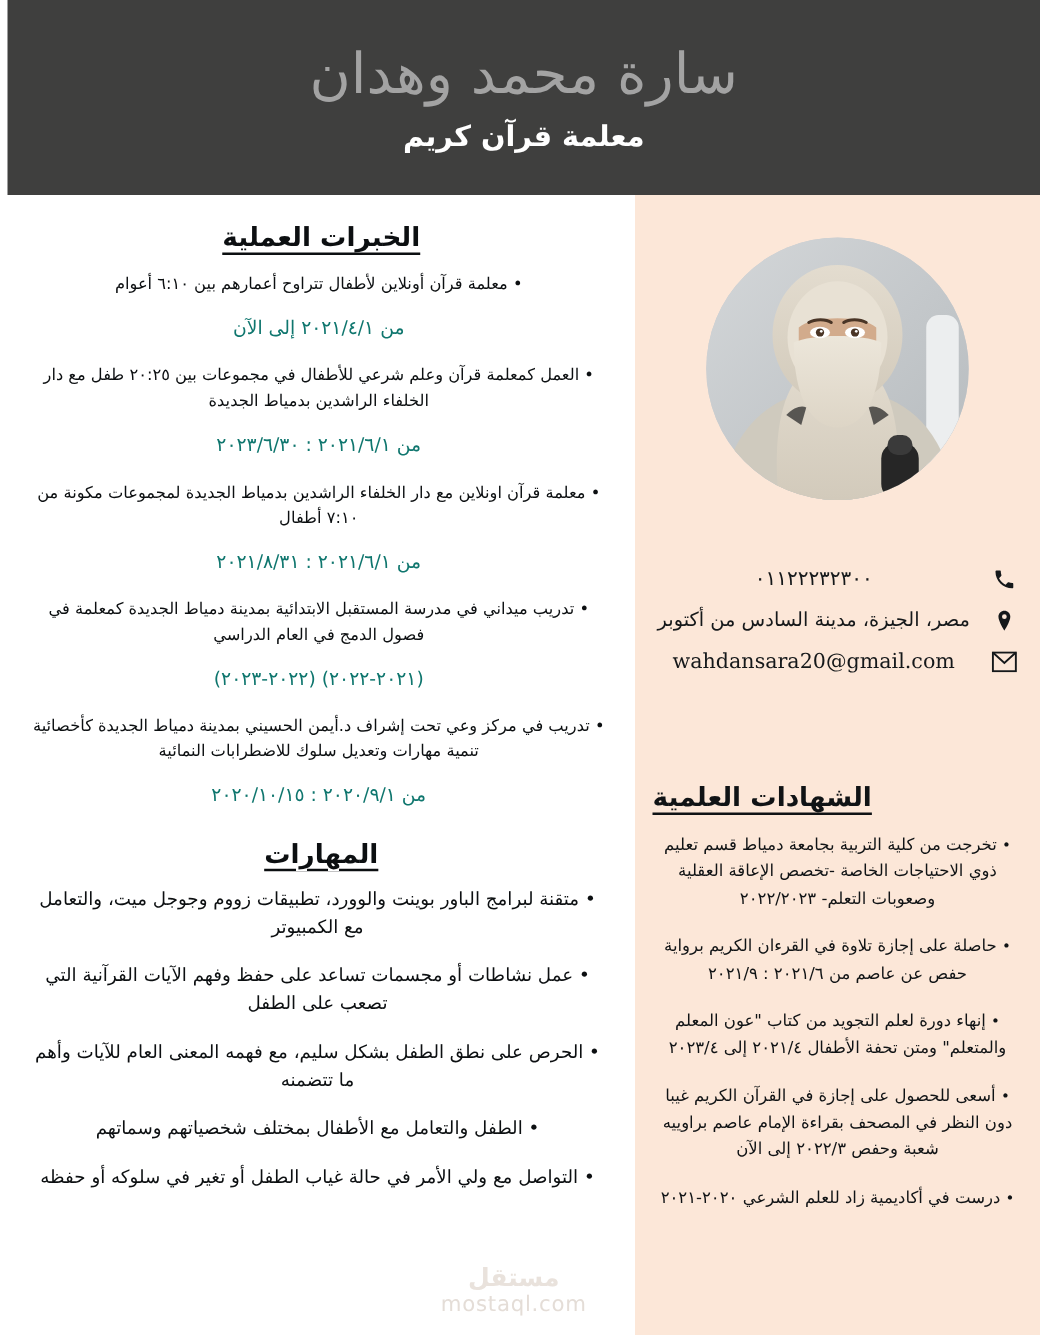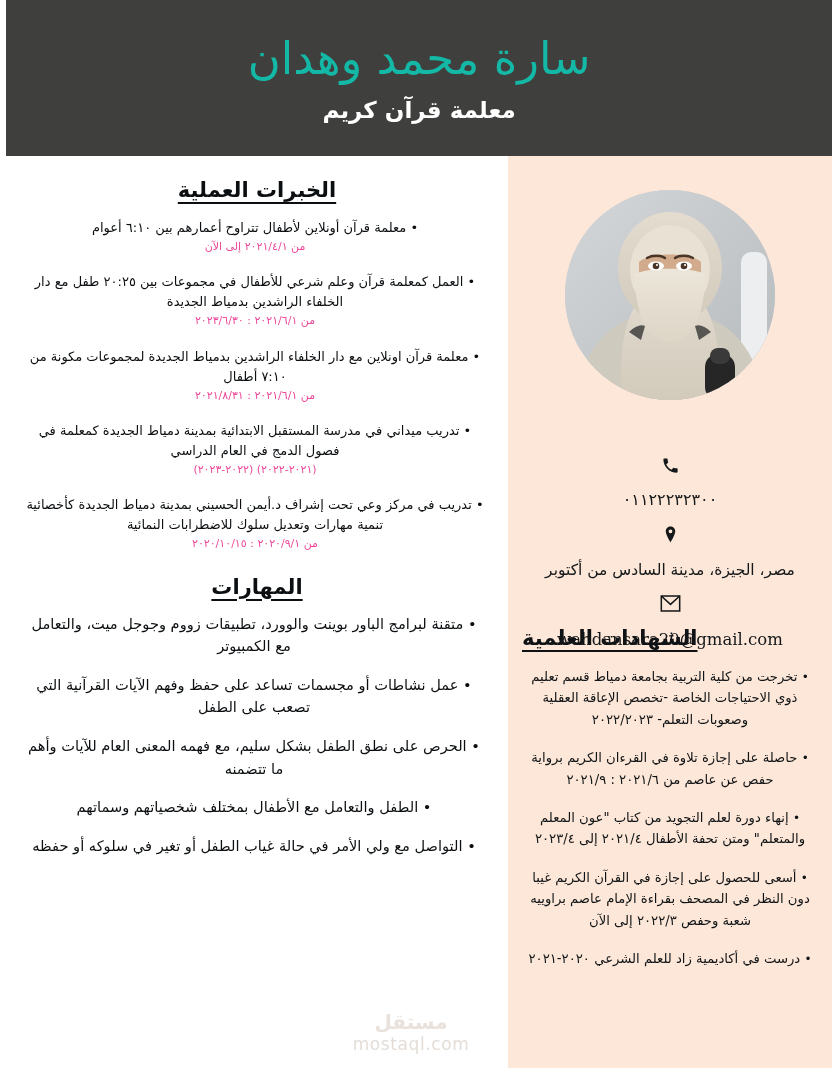--- a/index.html
+++ b/index.html
@@ -29,21 +29,21 @@
     width: 826px;
     height: 156px;
     background: #3f3f3e;
     display: flex;
     flex-direction: column;
     align-items: center;
     justify-content: center;
     text-align: center;
   }
   #header-name {
-    color: #14b8a6;
+    color: #a3a3a3;
     font-size: 45px;
     font-weight: 400;
     line-height: 1.15;
     letter-spacing: 0.5px;
     direction: rtl;
   }
   #header-title {
     color: #ffffff;
     font-size: 23px;
     font-weight: 700;
@@ -78,21 +78,21 @@
 
   
   #contact-block {
     position: absolute;
     top: 296px;
     right: 16px;
     left: 16px;
   }
   .contact-row {
     display: flex;
-    flex-direction: column;
+    flex-direction: row;
     align-items: center;
     justify-content: flex-start;
     gap: 12px;
     margin-bottom: 11px;
     direction: rtl;
   }
   .contact-icon {
     flex: 0 0 26px;
     width: 26px;
     height: 22px;
@@ -168,25 +168,26 @@
     direction: rtl;
   }
   .entry-text {
     font-size: 13px;
     line-height: 1.55;
     color: #0c0f11;
     text-align: center;
     direction: rtl;
   }
   .entry-date {
-    font-size: 11px;
+    font-size: 15px;
     line-height: 1.55;
-    color: #ec4899;
-    text-align: center;
-    direction: rtl;
+    color: #0f766e;
+    text-align: center;
+    direction: rtl;
+    margin-top: 13px;
   }
   .skill-list { margin-top: 14px; padding: 0 26px 0 20px; }
   .skill {
     font-size: 14.6px;
     line-height: 1.55;
     color: #0c0f11;
     text-align: center;
     direction: rtl;
     margin-bottom: 16px;
   }

